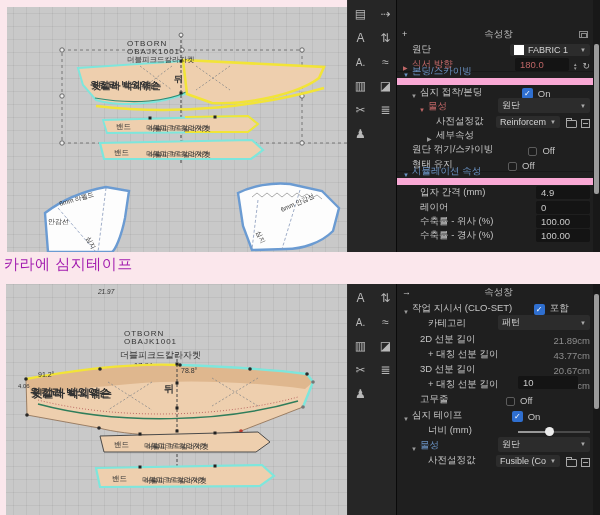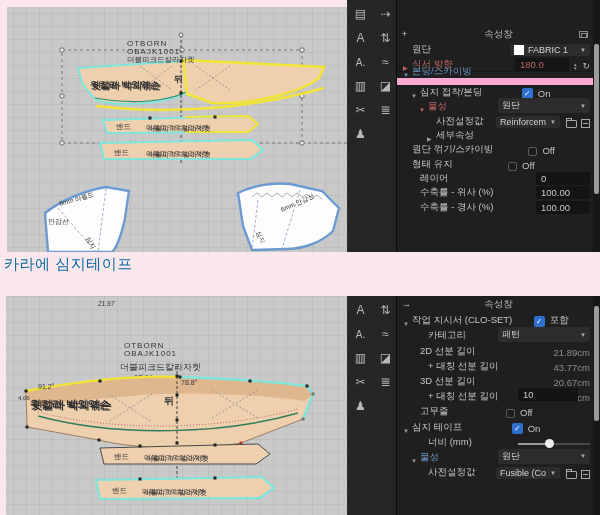--- a/index.html
+++ b/index.html
@@ -13,21 +13,21 @@
   
   .canvas{position:relative;width:347px;height:100%;flex:none;background-color:#c9c9c9;
     background-image:linear-gradient(rgba(0,0,0,.05) 1px,transparent 1px),
                      linear-gradient(90deg,rgba(0,0,0,.05) 1px,transparent 1px);
     background-size:13px 13px;overflow:hidden;}
   .canvas svg{position:absolute;left:0;top:0;}
   svg text{font-family:"Liberation Sans",sans-serif;fill:#333;}
   .ov{font-weight:bold;}
 
   
-  .strip{width:600px;height:44px;background:#fbe7ec;color:#0369a1;
+  .strip{width:600px;height:32px;background:#fbe7ec;color:#a21caf;
          font-size:15px;padding:3px 12px 0 4px;letter-spacing:.5px;}
 
   
   .tb{width:50px;flex:none;background:#262626;border-left:1px solid #2e2e2e;
       border-right:1px solid #0a0a0a;display:grid;grid-template-columns:25px 25px;
       align-content:start;padding-top:2px;}
   .ticon{height:24px;display:flex;align-items:center;justify-content:center;
          color:#b8b8b8;font-size:12px;}
   .ticon.sm{font-size:10px;}
 
@@ -270,21 +270,31 @@
 
       <div class="prow">
         <span class="car"></span>
         <span class="lbl">형태 유지</span>
         <span class="sp"></span>
         <span class="cb off"></span>
         <span class="cbl">Off</span>
         <span class="sp"></span>
       </div>
 
-
+      <div class="prow sec">
+        <span class="car cd"></span>
+        <span class="lbl">시뮬레이션 속성</span>
+      </div>
+
+      <div class="prow">
+        <span class="car i1"></span>
+        <span class="lbl">입자 간격 (mm)</span>
+        <span class="sp"></span>
+        <span class="box">4.9</span>
+      </div>
 
       <div class="prow">
         <span class="car i1"></span>
         <span class="lbl">레이어</span>
         <span class="sp"></span>
         <span class="box">0</span>
       </div>
 
       <div class="prow">
         <span class="car i1"></span>

